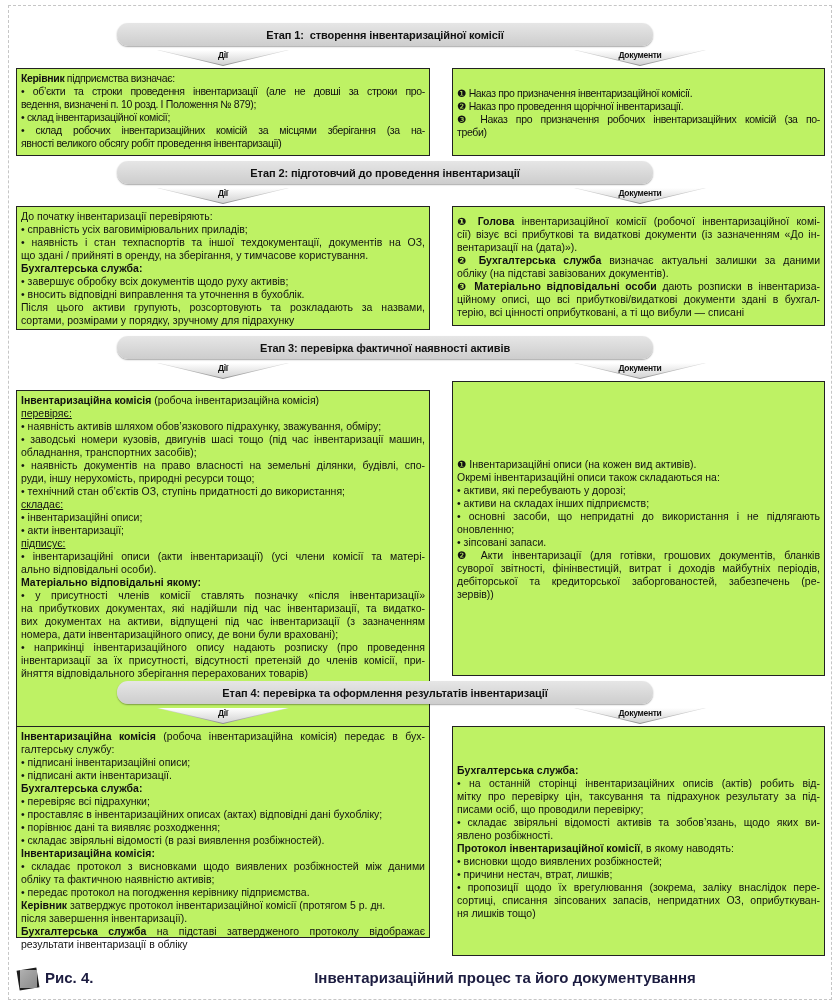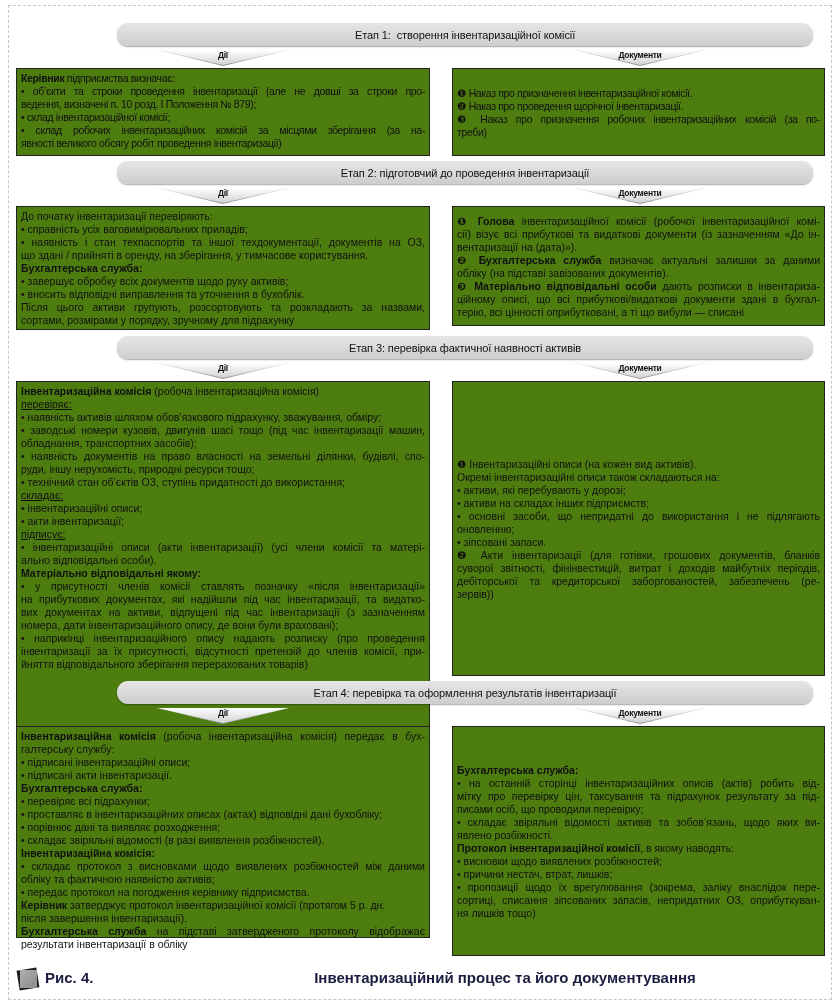--- a/index.html
+++ b/index.html
@@ -2,37 +2,37 @@
 <html style="--text: #111111; --caption: #1c1c40; --border: #222222;"><head>
 <meta charset="utf-8">
 <style>
   :root { --text:#111111; --caption:#1c1c40; --border:#222222; }
   html, body { margin:0; padding:0; background:#ffffff; }
   body { width:839px; height:1008px; position:relative; overflow:hidden;
          font-family:"Liberation Sans", "DejaVu Sans", sans-serif; color:var(--text); }
   .frame { position:absolute; left:8px; top:5px; width:822px; height:993px;
            border:1px dashed #c6c6c6; }
   .stage { position:absolute; left:0; width:839px; }
-  .stage-bar { position:absolute; left:117px; top:0; width:696px; height:23px;
+  .stage-bar { position:absolute; left:117px; top:0; width:536px; height:23px;
                border-radius:11px; background:linear-gradient(#e6e6e6,#cdcdcd);
                box-shadow:0 1px 1.5px rgba(0,0,0,0.35);
                display:flex; align-items:center; justify-content:center;
-               font-weight:normal; font-size:11px; letter-spacing:-0.1px; white-space:pre; }
+               font-weight:bold; font-size:11px; letter-spacing:-0.1px; white-space:pre; }
   .arrow { position:absolute; top:27px; width:132px; height:16px; }
   .arrow-left { left:157px; }
   .arrow-right { left:574px; }
   .arrow .tri-out { position:absolute; inset:0; background:linear-gradient(#e6e6e6,#8d8d8d);
                     clip-path:polygon(0 0,100% 0,50% 100%); }
   .arrow .tri-in { position:absolute; left:2px; right:2px; top:0; bottom:1px;
                    background:linear-gradient(#ffffff,#d2d2d2);
                    clip-path:polygon(0 0,100% 0,50% 100%); }
   .arrow-label { position:absolute; left:0; right:0; top:0; text-align:center;
                  font-weight:bold; font-size:8.5px; line-height:10px; letter-spacing:-0.3px; }
   .box { position:absolute; top:45px; border:1px solid var(--border); box-sizing:border-box;
-         background:#4d7c0f; padding:3px 4px 2px 4px; font-size:10.5px; line-height:13px; }
+         background:#bef264; padding:3px 4px 2px 4px; font-size:10.5px; line-height:13px; }
   .box-left { left:16px; width:414px; }
   .box-right { left:452px; width:373px; display:flex; flex-direction:column; justify-content:center; }
   .box.cond { letter-spacing:-0.35px; }
   .line { white-space:nowrap; text-align:left; }
   .line.j { text-align:justify; text-align-last:justify; }
   .b { font-weight:bold; }
   .u { text-decoration:underline; }
   .caption { position:absolute; top:966px; left:0; width:729px; height:28px; }
   .fig-marker { position:absolute; left:18px; top:3px; width:20px; height:20px; }
   .fig-marker .back { position:absolute; inset:0; background:#1e1e1e; transform:rotate(-9deg); }
@@ -130,21 +130,21 @@
   <div class="arrow arrow-left">
     <div class="tri-out"></div>
     <div class="tri-in"></div>
     <span class="arrow-label">Дії</span>
   </div>
   <div class="arrow arrow-right">
     <div class="tri-out"></div>
     <div class="tri-in"></div>
     <span class="arrow-label">Документи</span>
   </div>
-  <div class="box box-left" style="height:357px;">
+  <div class="box box-left" style="height:357px;margin-top:9px;">
       <div>
         <div class="line"><span class="b">Інвентаризаційна комісія</span><span> (робоча інвентаризаційна комісія)</span></div>
         <div class="line"><span class="u">перевіряє:</span></div>
         <div class="line"><span>• наявність активів шляхом обов’язкового підрахунку, зважування, обміру;</span></div>
         <div class="line j"><span>• заводські номери кузовів, двигунів шасі тощо (під час інвентаризації машин,</span></div>
         <div class="line"><span>обладнання, транспортних засобів);</span></div>
         <div class="line j"><span>• наявність документів на право власності на земельні ділянки, будівлі, спо-</span></div>
         <div class="line"><span>руди, іншу нерухомість, природні ресурси тощо;</span></div>
         <div class="line"><span>• технічний стан об’єктів ОЗ, ступінь придатності до використання;</span></div>
         <div class="line"><span class="u">складає:</span></div>

